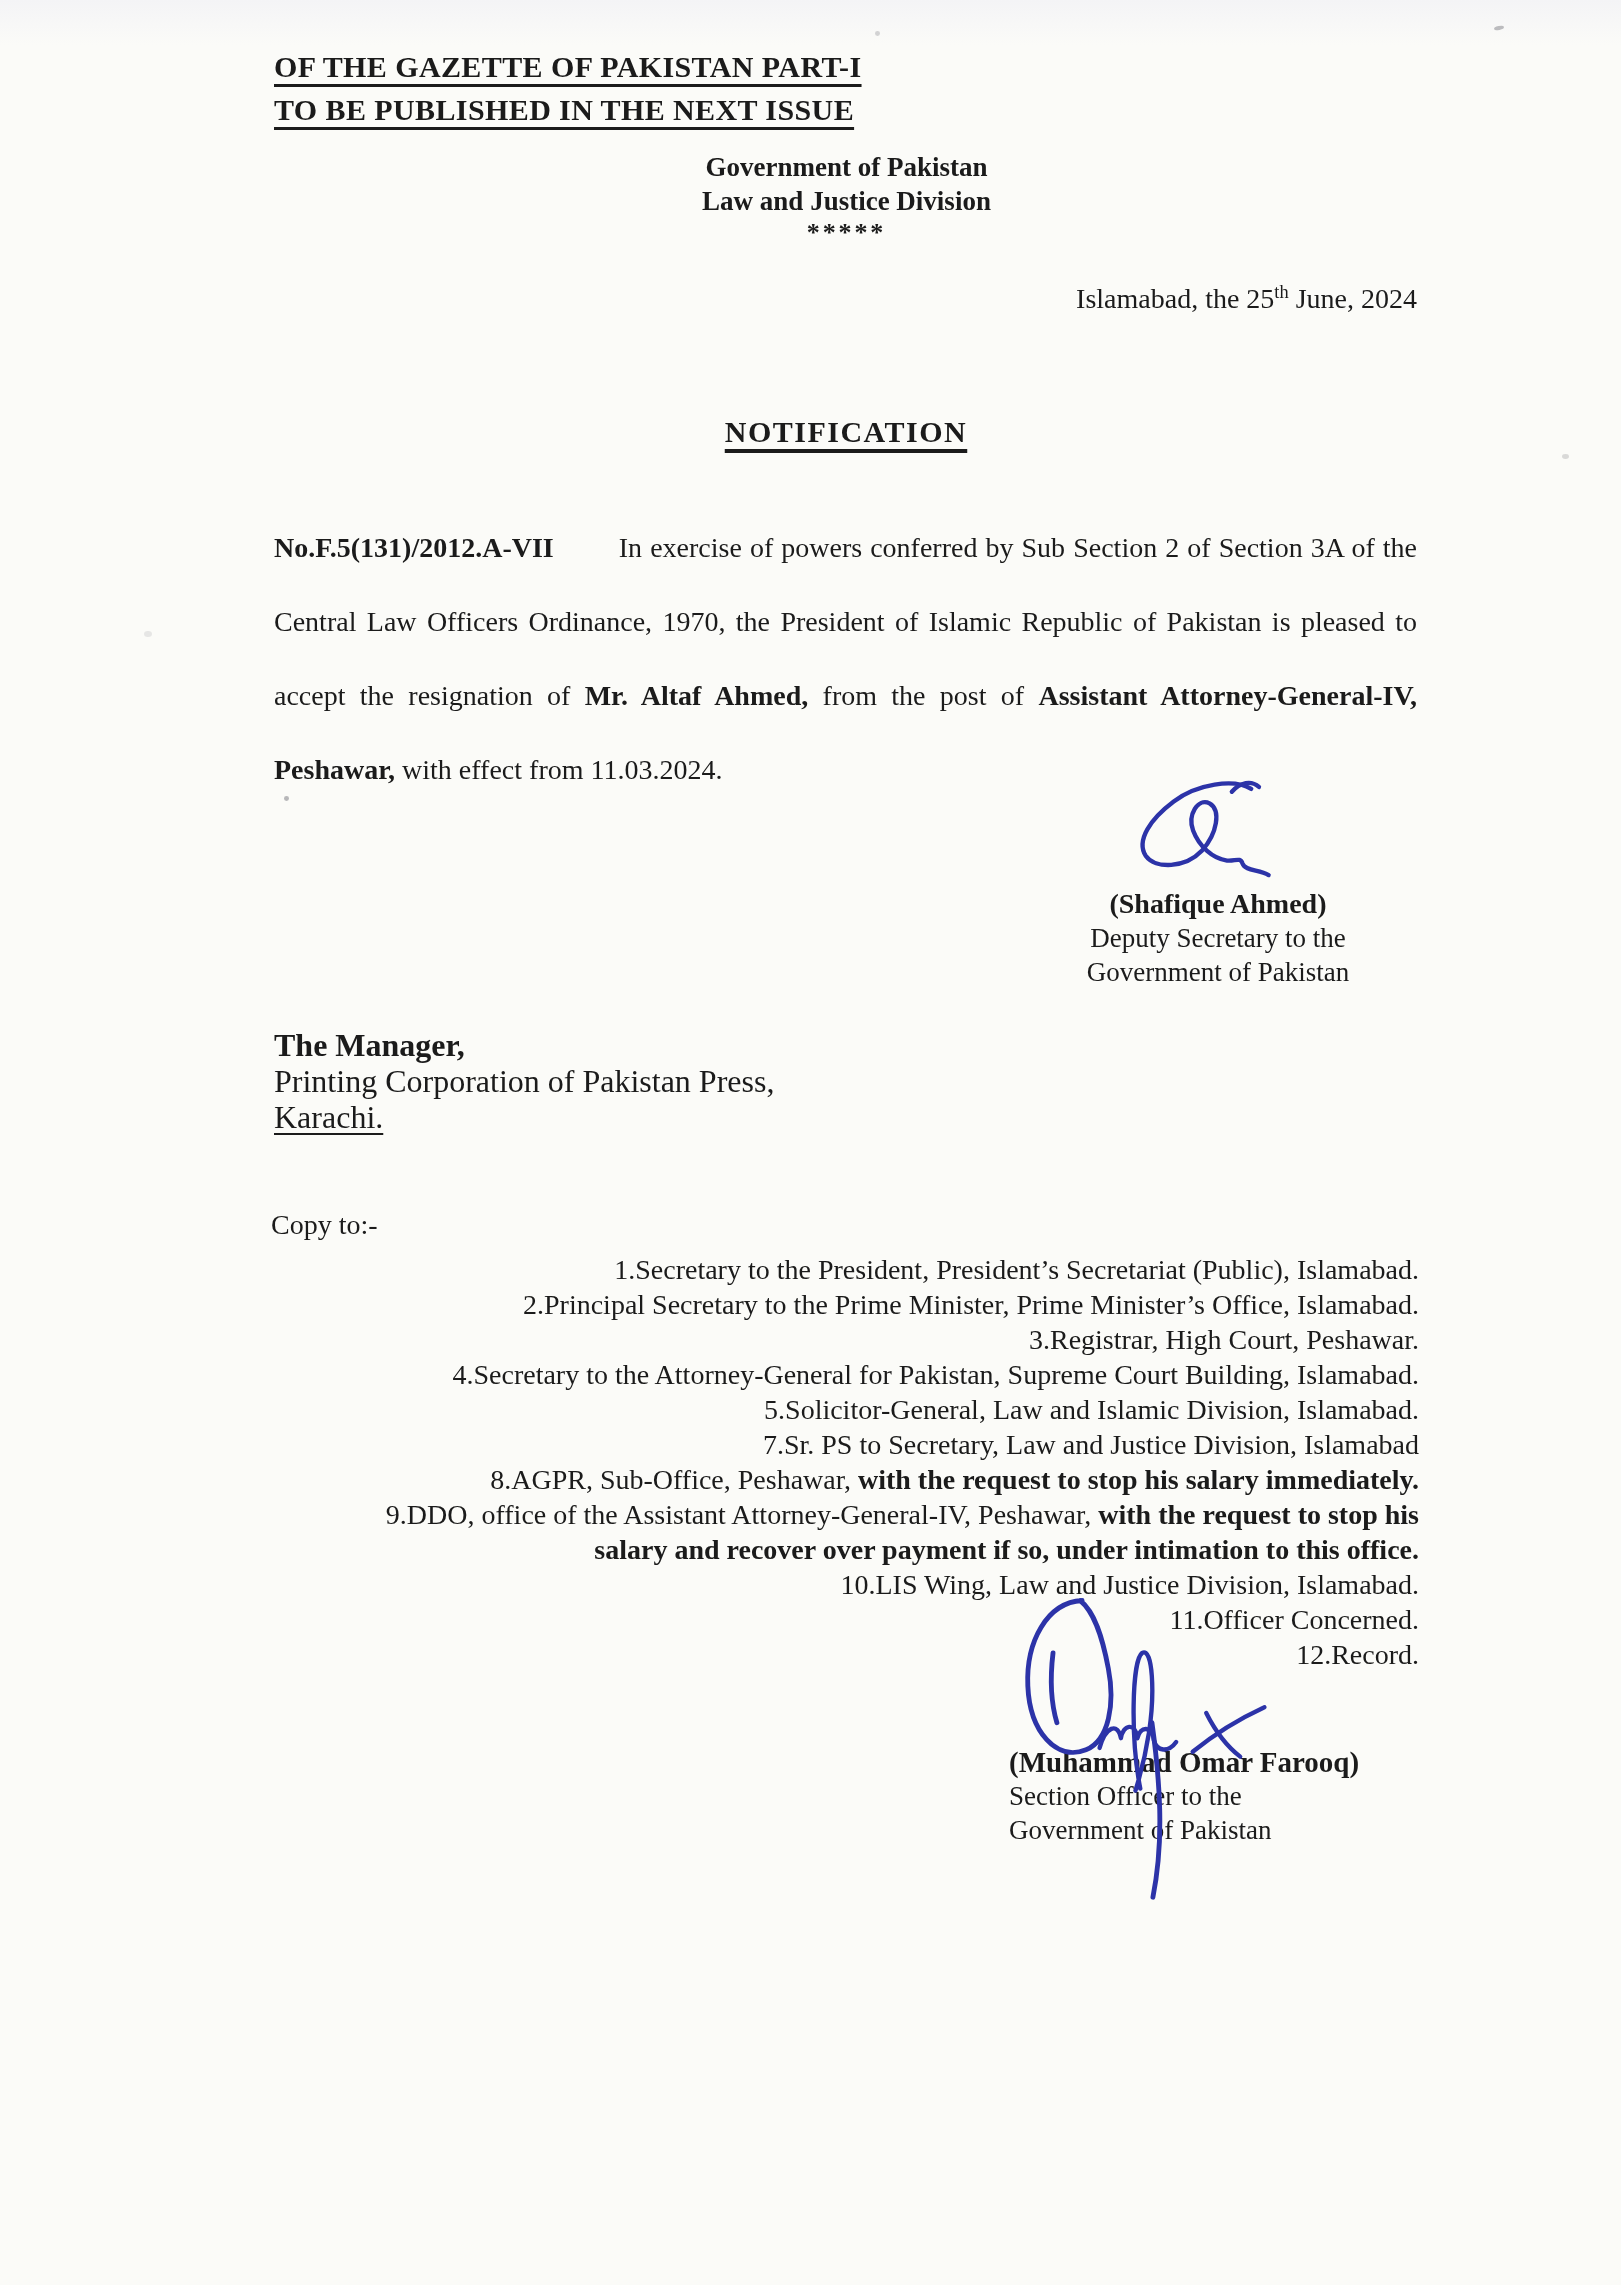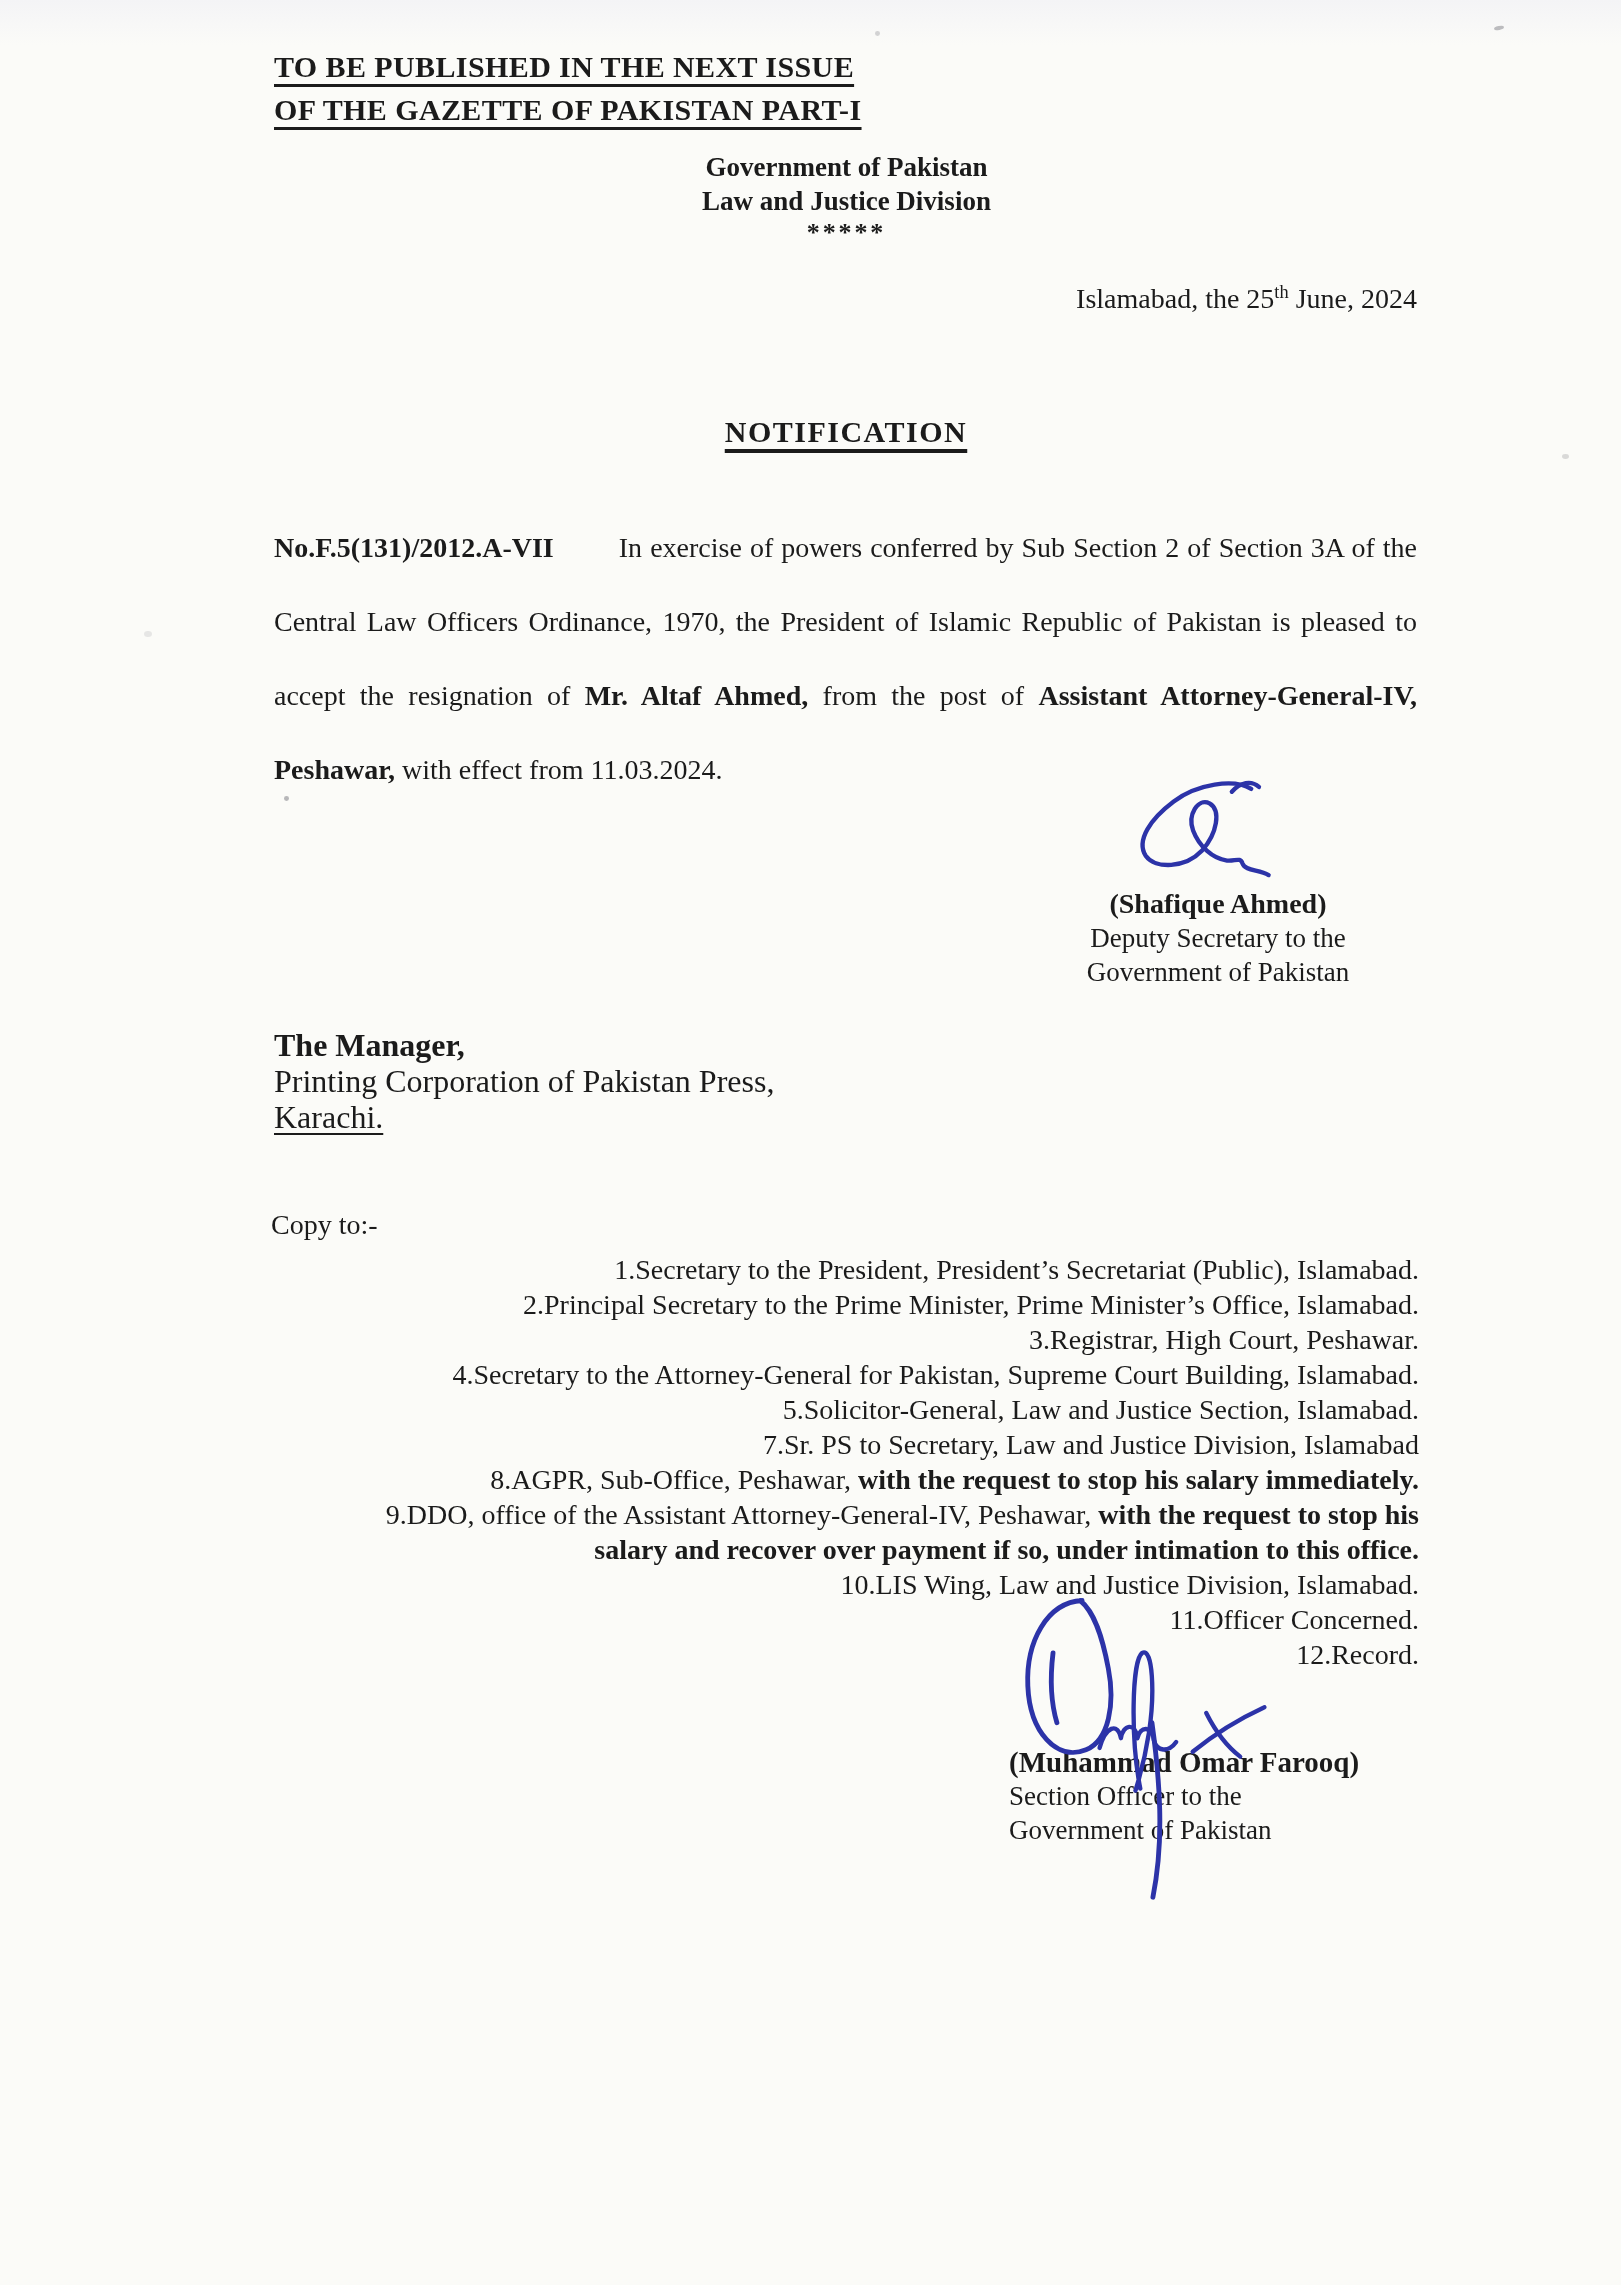--- a/index.html
+++ b/index.html
@@ -71,22 +71,22 @@
 
 <div class="page">
 
   <div class="speck s1"></div>
   <div class="speck s2"></div>
   <div class="speck s3"></div>
   <div class="speck s4"></div>
   <div class="speck s5"></div>
 
   <div class="pub-header">
+    <div><span class="uline">OF THE GAZETTE OF PAKISTAN PART-I</span></div>
     <div><span class="uline">TO BE PUBLISHED IN THE NEXT ISSUE</span></div>
-    <div><span class="uline">OF THE GAZETTE OF PAKISTAN PART-I</span></div>
   </div>
 
   <div class="org-block">
     <div>Government of Pakistan</div>
     <div>Law and Justice Division</div>
     <div class="stars">*****</div>
   </div>
 
   <div class="date-line"><span>Islamabad, the 25</span><sup>th</sup><span> June, 2024</span></div>
 
@@ -112,21 +112,21 @@
     <div>Printing Corporation of Pakistan Press,</div>
     <div><span class="uline">Karachi.</span></div>
   </div>
 
   <div class="copy-label">Copy to:-</div>
   <ol class="copy-list">
     <li><span class="num">1.</span><span>Secretary to the President, President’s Secretariat (Public), Islamabad.</span><span class="bold"></span></li>
     <li><span class="num">2.</span><span>Principal Secretary to the Prime Minister, Prime Minister’s Office, Islamabad.</span><span class="bold"></span></li>
     <li><span class="num">3.</span><span>Registrar, High Court, Peshawar.</span><span class="bold"></span></li>
     <li><span class="num">4.</span><span>Secretary to the Attorney-General for Pakistan, Supreme Court Building, Islamabad.</span><span class="bold"></span></li>
-    <li><span class="num">5.</span><span>Solicitor-General, Law and Justice Section, Islamabad.</span><span class="bold"></span></li>
+    <li><span class="num">5.</span><span>Solicitor-General, Law and Islamic Division, Islamabad.</span><span class="bold"></span></li>
     <li><span class="num">7.</span><span>Sr. PS to Secretary, Law and Justice Division, Islamabad</span><span class="bold"></span></li>
     <li><span class="num">8.</span><span>AGPR, Sub-Office, Peshawar, </span><span class="bold">with the request to stop his salary immediately.</span></li>
     <li><span class="num">9.</span><span>DDO, office of the Assistant Attorney-General-IV, Peshawar, </span><span class="bold">with the request to stop his salary and recover over payment if so, under intimation to this office.</span></li>
     <li><span class="num">10.</span><span>LIS Wing, Law and Justice Division, Islamabad.</span><span class="bold"></span></li>
     <li><span class="num">11.</span><span>Officer Concerned.</span><span class="bold"></span></li>
     <li><span class="num">12.</span><span>Record.</span><span class="bold"></span></li>
   </ol>
 
   <div class="sig2-block">
     <div class="sig-name">(Muhammad Omar Farooq)</div>

